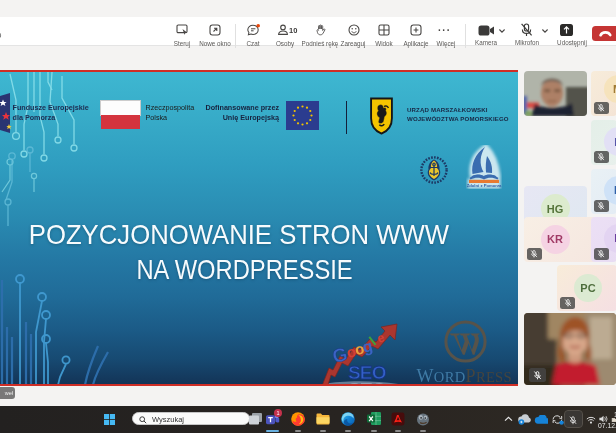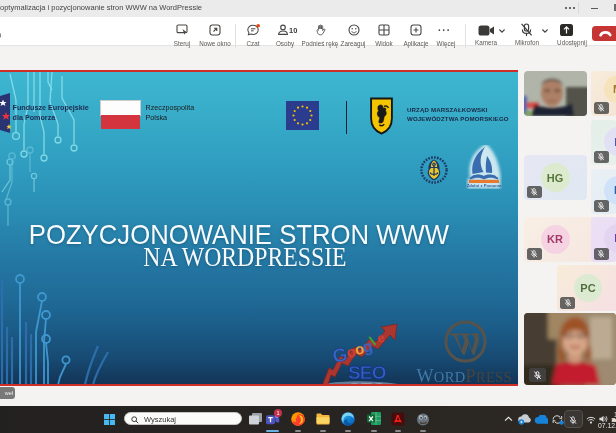--- a/index.html
+++ b/index.html
@@ -10,29 +10,20 @@
   .tile { border-radius:4px; overflow:hidden; }
   .circ { border-radius:50%; font-weight:bold; font-size:11px; display:flex; align-items:center; justify-content:center; }
   .mic { width:15px; height:12px; background:rgba(70,70,70,0.82); border-radius:2.5px; display:flex; align-items:center; justify-content:center; }
   .tl { left:0; width:477px; text-align:center; color:#f7fbfd; font-size:28px; line-height:28px; text-shadow:0 1px 3px rgba(10,40,60,0.35); white-space:nowrap; }
   .tl span { display:inline-block; transform-origin:center; }
 </style>
 </head>
 <body>
 <div id="root">
 
-  <div class="abs" style="left:0;top:0;width:616px;height:17px;background:#ebebeb;">
-    <div class="abs" style="left:0;top:3px;font-size:7.5px;color:#454545;white-space:nowrap;">optymalizacja i pozycjonowanie stron WWW na WordPressie</div>
-    <div class="abs" style="left:565px;top:7px;width:1.6px;height:1.6px;border-radius:50%;background:#4f4f4f;"></div>
-    <div class="abs" style="left:569px;top:7px;width:1.6px;height:1.6px;border-radius:50%;background:#4f4f4f;"></div>
-    <div class="abs" style="left:573px;top:7px;width:1.6px;height:1.6px;border-radius:50%;background:#4f4f4f;"></div>
-    <div class="abs" style="left:578px;top:2px;width:1px;height:12px;background:#dcdcdc;"></div>
-    <div class="abs" style="left:591px;top:7.5px;width:7px;height:1px;background:#5a5a5a;"></div>
-    <div class="abs" style="left:614px;top:4px;width:2px;height:7px;background:#6a6a6a;"></div>
-  </div>
 
   <div class="abs" id="toolbar" style="left:0;top:17px;width:616px;height:29px;background:#ffffff;border-bottom:1px solid #e4e4e4;">
     <div class="abs" style="left:-3px;top:14px;font-size:8px;color:#616161;">9</div>
 
     <svg class="abs" style="left:176px;top:7px" width="13" height="11" viewBox="0 0 13 11">
       <rect x="1" y="1" width="10" height="7.6" rx="1.2" fill="none" stroke="#484644" stroke-width="1.1"></rect>
       <path d="M6.5 5 L11 8.6 L9 9 L8.6 11 Z" fill="#484644"></path>
     </svg>
     <div class="abs lbl" style="left:162px;top:23px;width:40px;">Steruj</div>
 
@@ -185,20 +176,21 @@
       <polygon points="9,31 9.8,33 11.6,33 10.2,34.3 10.8,36.2 9,35.1 7.2,36.2 7.8,34.3 6.4,33 8.2,33" fill="#f2c93c"></polygon>
     </svg>
     <div class="abs" style="left:12.5px;top:31px;font-size:7.2px;font-weight:bold;color:#1d2b50;line-height:9.6px;">Fundusze Europejskie<br>dla Pomorza</div>
 
     <div class="abs" style="left:101px;top:29px;width:38.5px;height:28px;">
       <div class="abs" style="left:0;top:0;width:100%;height:14px;background:#fdfdfd;outline:0.5px solid #cccccc;"></div>
       <div class="abs" style="left:0;top:14px;width:100%;height:14px;background:#d4343e;"></div>
     </div>
     <div class="abs" style="left:145.5px;top:31px;font-size:7.2px;color:#1b1b1b;line-height:9.6px;">Rzeczpospolita<br>Polska</div>
 
+    <div class="abs" style="left:199px;top:31px;width:80px;font-size:7.2px;font-weight:bold;color:#17233f;line-height:9.6px;text-align:right;">Dofinansowane przez<br>Unię Europejską</div>
 
     <div class="abs" style="left:286px;top:29px;width:33px;height:29px;background:#2b3c8f;">
       <svg width="33" height="29" viewBox="0 0 33 29">
         <g fill="#f3c500">
           <circle cx="16.5" cy="5.5" r="1.1"></circle>
             <circle cx="16.5" cy="23.5" r="1.1"></circle>
           <circle cx="12" cy="6.7" r="1.1"></circle>
             <circle cx="21" cy="6.7" r="1.1"></circle>
           <circle cx="8.7" cy="10" r="1.1"></circle>
             <circle cx="24.3" cy="10" r="1.1"></circle>
@@ -240,21 +232,21 @@
       </g>
       <path d="M19 2 C9 9 5 19 6.5 29 L17.5 27 C13 19 14 10 19 2 Z" fill="#3a6db0"></path>
       <path d="M21 11 C25 16 26.5 22 26 28 L20 27.5 C19.5 22 19.8 16 21 11 Z" fill="#3a6db0"></path>
       <path d="M3.5 33 C8 29 14 28.5 17.8 31 C21.5 28.5 27.5 29 32.5 33 L31.5 34.5 C27 32 22 32 18 34.5 C14 32 9 32 4.5 34.5 Z" fill="#3a6db0"></path>
       <path d="M6 31.5 C9.5 29.8 13.5 29.8 16.5 31.5 M19.5 31.5 C22.5 29.8 26.5 29.8 30 31.5" stroke="#3a6db0" stroke-width="1" fill="none"></path>
       <rect x="3" y="34.8" width="30" height="3.2" fill="#e87a30"></rect>
       <text x="18" y="42" font-size="4.2" fill="#2e5fa5" text-anchor="middle" font-weight="bold">Zdolni z Pomorza</text>
     </svg>
 
     <div class="abs tl" style="left:0.5px;top:149.1px;"><span style="transform:scaleX(0.918);">POZYCJONOWANIE STRON WWW</span></div>
-    <div class="abs tl" style="left:6.3px;top:171px;font-family:Liberation Serif, serif;"><span style="transform:scaleX(0.8474);">NA WORDPRESSIE</span></div>
+    <div class="abs tl" style="left:6.3px;top:184px;"><span style="transform:scaleX(0.8474);">NA WORDPRESSIE</span></div>
 
 
     <svg class="abs" style="left:318px;top:250px" width="88" height="66" viewBox="0 0 88 66">
       <path d="M2 63 C20 58 60 58 86 63 L86 66 L2 66 Z" fill="#cdd6e2" opacity="0.45"></path>
       <text transform="translate(0,117) scale(1,-1)" x="30" y="56.5" font-size="19" font-weight="bold" fill="#c8d2e2" opacity="0.4" letter-spacing="-0.8">SEO</text>
       <path d="M4 64 L11 46 L15 48 L22 34 L28 37 L36 25 L42 28 L52 17 L58 20 L67 9 L63 5 L79 2 L77 18 L72 13 L60 27 L54 24 L44 35 L38 32 L30 44 L24 41 L17 55 L13 53 L9 66 Z" fill="#aa362f" stroke="#7e241e" stroke-width="0.7"></path>
       <g font-weight="bold">
         <text x="16" y="41" font-size="19" fill="#3b63c4" transform="rotate(-12 16 41)" stroke="#16357e" stroke-width="0.4">G</text>
         <text x="30" y="36" font-size="15" fill="#d43f35" transform="rotate(-12 30 36)">o</text>
         <text x="38" y="33" font-size="15" fill="#e8a33d" transform="rotate(-10 38 33)">o</text>
@@ -315,21 +307,21 @@
     <div class="abs tile" style="left:590.5px;top:120px;width:26px;height:45px;background:linear-gradient(135deg,#e4efe8,#e8f0ec);">
       <div class="abs circ" style="left:13px;top:7px;width:29px;height:29px;background:#e2e0f5;color:#5555a8;">E</div>
       <div class="mic abs" style="left:3px;top:31px;">
           <svg width="8" height="8" viewBox="0 0 13 14">
             <rect x="4.4" y="1" width="4.2" height="7" rx="2.1" fill="none" stroke="#fff" stroke-width="1.4"></rect>
             <path d="M2.4 6.4 c0 2.6 1.8 4 4.1 4 2.3 0 4.1 -1.4 4.1 -4 M6.5 10.6 v2.4 M1.6 0.8 L11.6 12.4" fill="none" stroke="#fff" stroke-width="1.4"></path>
           </svg>
         </div>
     </div>
 
-    <div class="abs tile" style="left:523.5px;top:155px;width:63px;height:45px;background:linear-gradient(135deg,#e7e7f4,#dfe8f1);">
+    <div class="abs tile" style="left:523.5px;top:186px;width:63px;height:45px;background:linear-gradient(135deg,#e7e7f4,#dfe8f1);">
       <div class="abs circ" style="left:17px;top:8px;width:29px;height:29px;background:#dcebce;color:#55743a;">HG</div>
       <div class="mic abs" style="left:3px;top:31px;">
           <svg width="8" height="8" viewBox="0 0 13 14">
             <rect x="4.4" y="1" width="4.2" height="7" rx="2.1" fill="none" stroke="#fff" stroke-width="1.4"></rect>
             <path d="M2.4 6.4 c0 2.6 1.8 4 4.1 4 2.3 0 4.1 -1.4 4.1 -4 M6.5 10.6 v2.4 M1.6 0.8 L11.6 12.4" fill="none" stroke="#fff" stroke-width="1.4"></path>
           </svg>
         </div>
     </div>
 
     <div class="abs tile" style="left:590.5px;top:168.5px;width:26px;height:45px;background:linear-gradient(135deg,#e9f1f5,#e4ecf4);">
@@ -406,21 +398,21 @@
 
   <div class="abs" id="taskbar" style="left:0;top:406px;width:616px;height:27px;background:linear-gradient(90deg,#232120,#282421 55%,#2f2a24);">
 
     <svg class="abs" style="left:104px;top:8px" width="11" height="11" viewBox="0 0 11 11">
       <rect x="0" y="0" width="5.1" height="5.1" fill="#46b9f3"></rect>
         <rect x="5.9" y="0" width="5.1" height="5.1" fill="#46b9f3"></rect>
       <rect x="0" y="5.9" width="5.1" height="5.1" fill="#46b9f3"></rect>
         <rect x="5.9" y="5.9" width="5.1" height="5.1" fill="#46b9f3"></rect>
     </svg>
 
-    <div class="abs" style="left:124px;top:5.5px;width:118px;height:13.5px;border-radius:7px;background:#fbfbfa;border:0.5px solid #c6c6c6;">
+    <div class="abs" style="left:132px;top:5.5px;width:118px;height:13.5px;border-radius:7px;background:#fbfbfa;border:0.5px solid #c6c6c6;">
       <svg class="abs" style="left:6px;top:3px" width="8" height="8" viewBox="0 0 8 8">
           <circle cx="3.2" cy="3.2" r="2.4" fill="none" stroke="#3c3c3c" stroke-width="1"></circle>
           <path d="M5 5 L7.2 7.2" stroke="#3c3c3c" stroke-width="1"></path>
         </svg>
       <div class="abs" style="left:19px;top:2.7px;font-size:7.5px;color:#333;">Wyszukaj</div>
     </div>
 
     <svg class="abs" style="left:249px;top:7px" width="13" height="12" viewBox="0 0 13 12">
       <rect x="3" y="0" width="10" height="9" rx="1" fill="#9aa0a6"></rect>
       <rect x="0" y="2.5" width="10" height="9" rx="1" fill="#cfd3d8"></rect>

